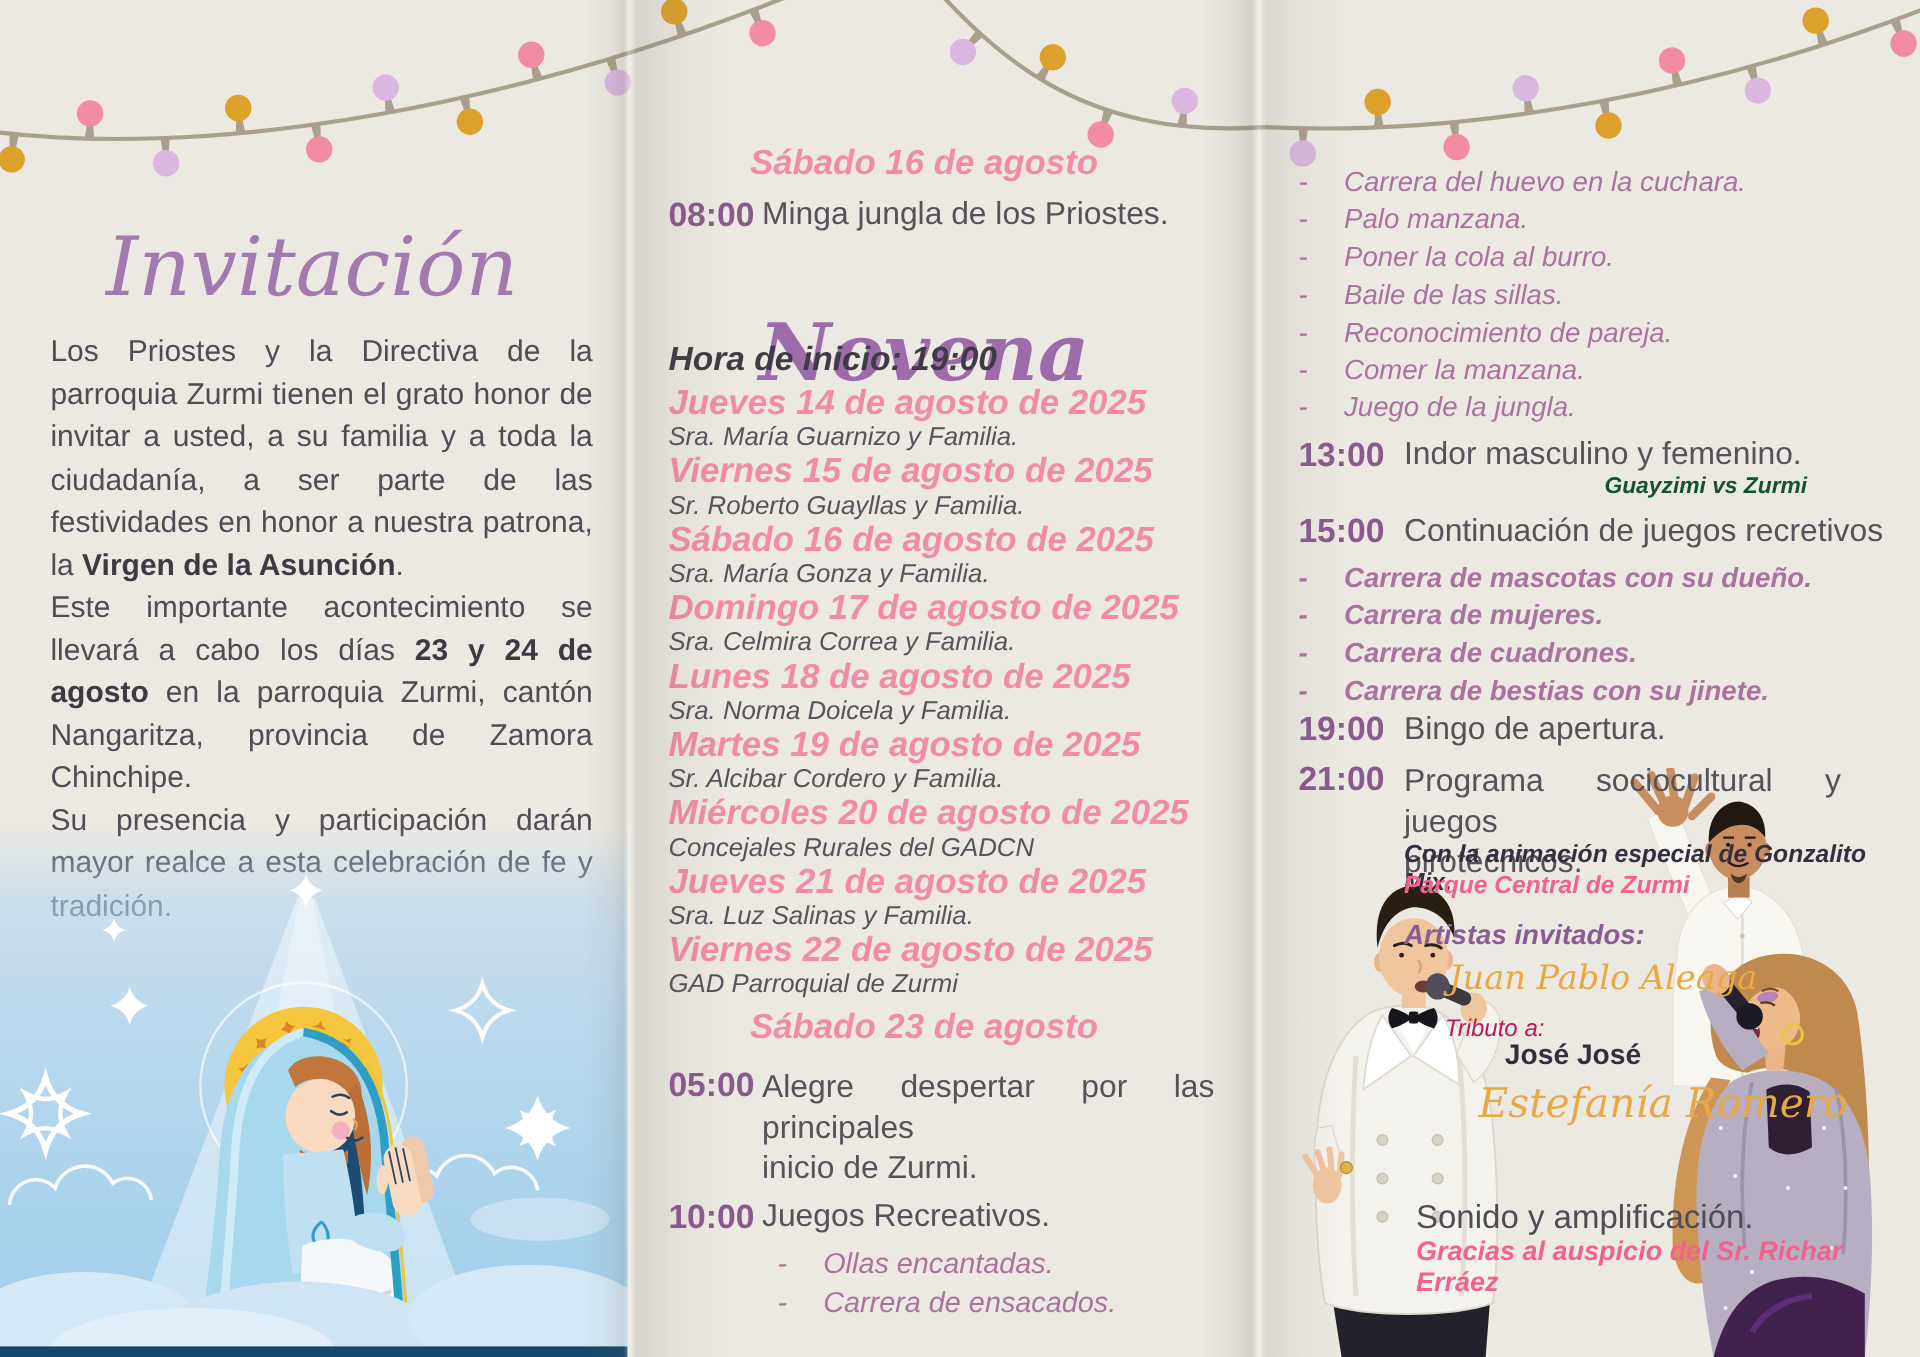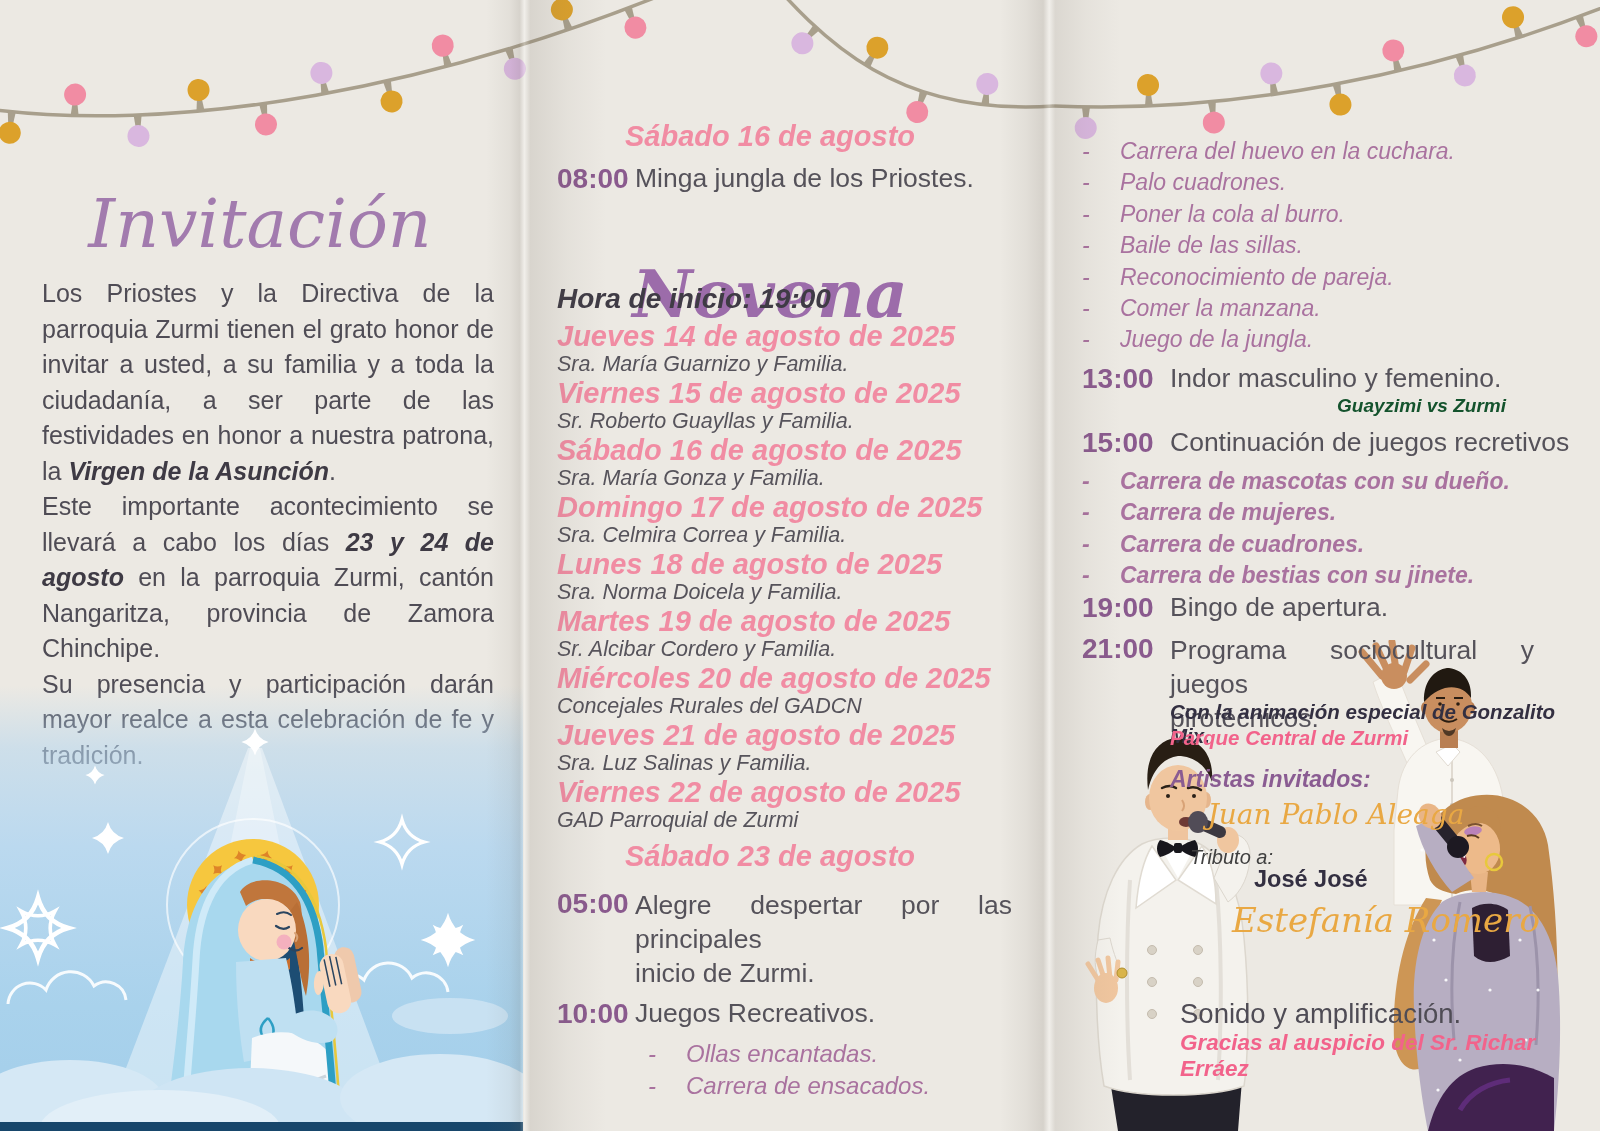--- a/index.html
+++ b/index.html
@@ -29,21 +29,21 @@
   .abs{position:absolute;}
 
   .script{font-family:"DejaVu Serif",serif;font-style:italic;}
 
   
   .inv-title{left:30px;top:138px;width:460px;text-align:center;font-size:68px;
              color:#A27BAE;font-weight:500;}
   .body-copy{left:42px;top:276px;width:452px;font-size:25px;line-height:35.5px;
              color:#4F4C55;text-align:justify;}
   .body-copy p{margin:0;}
-  .bi{font-weight:700;font-style:italic;color:#3E3A44;}
+  .bi{font-weight:700;color:#3E3A44;}
 
   .sky{position:absolute;left:0;bottom:0;width:523px;height:445px;
        background:linear-gradient(180deg, rgba(169,210,236,0) 0%, rgba(180,214,239,0.55) 14%,
                   #BBD9EF 36%, #A9D2EC 72%, #A3CEEA 100%);}
   .sky svg{position:absolute;left:0;top:0;}
 
   
   .time{font-weight:700;color:#8A5A8E;}
   .dark{color:#55525A;}
   .pinkhead{font-weight:700;font-style:italic;color:#F18CA3;}
@@ -86,21 +86,21 @@
   .row15{top:427px;}
   .sublist15{left:36px;top:466px;width:470px;}
   .sublist15 .dash-item{font-size:23px;line-height:31.4px;font-weight:bold;}
   .row19{top:592px;}
   .row21{top:633px;grid-template-columns:88px 364px;}
   .row21 .ln{font-size:26.5px;line-height:34px;color:#55525A;}
   .note-host{left:124px;top:700px;font-size:20.5px;font-weight:700;font-style:italic;color:#332F41;}
   .note-place{left:124px;top:726px;font-size:20.5px;font-weight:700;font-style:italic;color:#F2638B;}
   .artists-label{left:124px;top:766px;font-size:23px;font-weight:700;font-style:italic;color:#8A5C92;}
   .artist1{left:70px;top:798px;width:440px;text-align:center;font-size:28px;color:#E9A843;}
-  .tribute-label{left:144px;top:846px;font-size:20px;font-style:italic;color:#404040;}
+  .tribute-label{left:158px;top:846px;font-size:20px;font-style:italic;color:#be185d;}
   .tribute-to{left:208px;top:866px;font-size:23.5px;font-weight:700;color:#332F41;}
   .artist2{left:110px;top:900px;width:460px;text-align:center;font-size:34px;color:#E9A843;}
   .sound{left:134px;top:998px;font-size:27.5px;color:#4F4C55;}
   .sponsor{left:134px;top:1030px;font-size:22.5px;font-style:italic;font-weight:700;color:#F2638B;}
 
   
   svg.artists{position:absolute;left:990px;top:640px;width:610px;height:491px;z-index:2;}
 </style>
 </head>
 <body>
@@ -523,21 +523,21 @@
   </section>
 
   <section class="panel panel-right">
     <div class="abs games mauve">
       <div class="dash-item">
           <span>-</span>
           <span>Carrera del huevo en la cuchara.</span>
         </div>
       <div class="dash-item">
           <span>-</span>
-          <span>Palo cuadrones.</span>
+          <span>Palo manzana.</span>
         </div>
       <div class="dash-item">
           <span>-</span>
           <span>Poner la cola al burro.</span>
         </div>
       <div class="dash-item">
           <span>-</span>
           <span>Baile de las sillas.</span>
         </div>
       <div class="dash-item">

